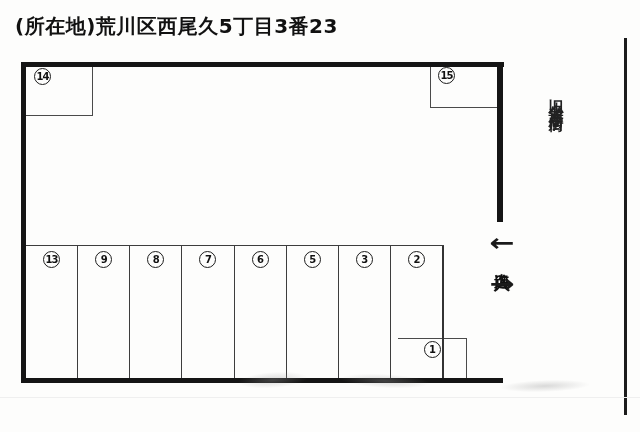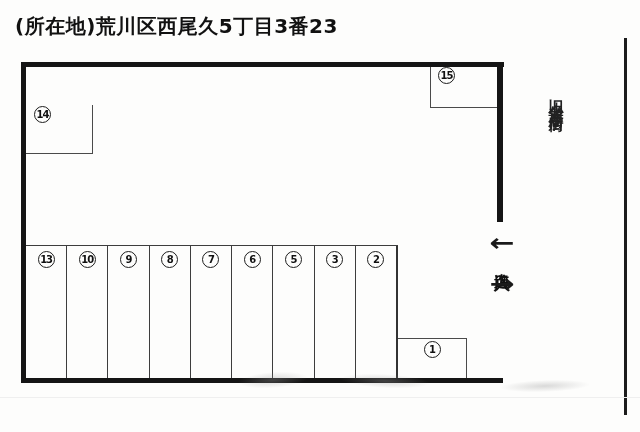--- a/index.html
+++ b/index.html
@@ -14,26 +14,26 @@
   
   .wall{position:absolute;background:#151515;}
   .wall-top{left:21px;top:62px;width:483px;height:5px;}
   .wall-left{left:21px;top:62px;width:5px;height:321px;}
   .wall-bottom{left:21px;top:378px;width:482px;height:5px;}
   .wall-right{left:497px;top:62px;width:6px;height:160px;}
   
   .edge-line{position:absolute;left:624px;top:38px;width:3px;height:377px;background:#1c1c1c;}
   
   .box{position:absolute;background:transparent;box-sizing:border-box;}
-  .box-14{left:26px;top:67px;width:67px;height:49px;border-right:1px solid #4a4a4a;border-bottom:1px solid #4a4a4a;margin-top:38px;}
+  .box-14{left:26px;top:67px;width:67px;height:49px;border-right:1px solid #4a4a4a;border-bottom:1px solid #4a4a4a;}
   .box-15{left:430px;top:67px;width:67px;height:41px;border-left:1px solid #4a4a4a;border-bottom:1px solid #4a4a4a;}
   .box-1{left:398px;top:338px;width:69px;height:40px;border-top:1px solid #4a4a4a;border-right:1px solid #4a4a4a;}
   
   .row{
-    position:absolute;left:26px;top:245px;width:372px;height:133px;
+    position:absolute;left:26px;top:245px;width:418px;height:133px;
     border-top:1px solid #3d3d3d;display:flex;box-sizing:border-box;
   }
   .stall{
     flex:1;border-right:1px solid #3d3d3d;display:flex;
     justify-content:center;align-items:flex-start;padding-top:5px;box-sizing:border-box;
   }
   .stall:last-child{border-right:2px solid #333;}
   
   .num{
     width:17px;height:17px;border:1.6px solid #1d1d1d;border-radius:50%;
@@ -88,23 +88,20 @@
   </div>
   <div class="box box-1">
     <span class="num num-1">1</span>
   </div>
 
   <div class="row">
     <div class="stall">
         <span class="num">13</span>
       </div>
     <div class="stall">
-        <span class="num">10</span>
-      </div>
-    <div class="stall">
         <span class="num">9</span>
       </div>
     <div class="stall">
         <span class="num">8</span>
       </div>
     <div class="stall">
         <span class="num">7</span>
       </div>
     <div class="stall">
         <span class="num">6</span>

